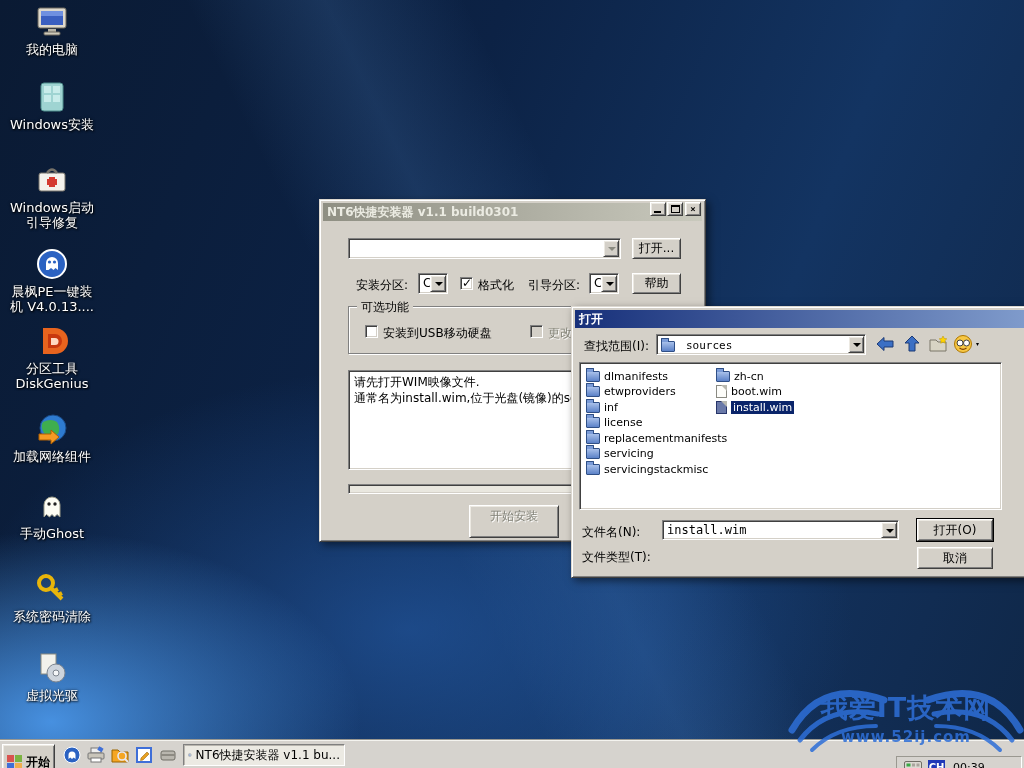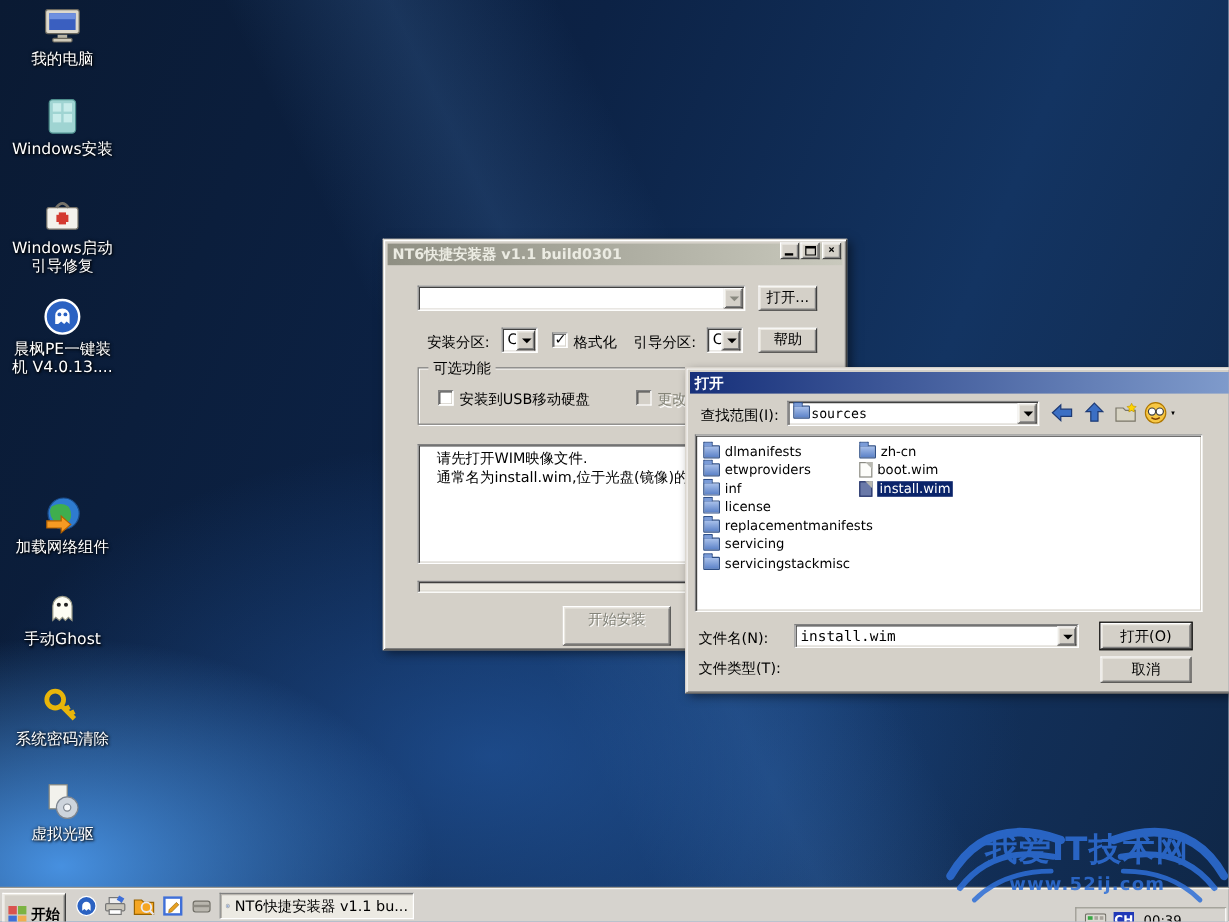--- a/index.html
+++ b/index.html
@@ -161,20 +161,31 @@
           <circle cx="17" cy="17" r="14" fill="#2b62c2" stroke="#fff" stroke-width="2"></circle>
           <path d="M11 23 v-7 a6 6 0 0 1 12 0 v7 l-2.5-2 -2 2 -2.5-2 -2.5 2 Z" fill="#fff"></path>
           <circle cx="14.5" cy="15" r="1.6" fill="#2b62c2"></circle>
           <circle cx="19.5" cy="15" r="1.6" fill="#2b62c2"></circle>
         </svg>
     </div>
     <div class="lbl">晨枫PE一键装
 机 V4.0.13....</div>
   </div>
 
+  <div class="dicon" style="top:324px">
+    <div class="ico">
+      <svg viewBox="0 0 34 34">
+          <path d="M8 4 h12 a12 12 0 0 1 0 26 h-12 Z" fill="#e8641e"></path>
+          <path d="M13 10 h7 a7 7 0 0 1 0 14 h-7 Z" fill="#c8380e"></path>
+          <path d="M16 14 h4 a3.5 3.5 0 0 1 0 7 h-4 Z" fill="#ffd9c0"></path>
+        </svg>
+    </div>
+    <div class="lbl">分区工具
+DiskGenius</div>
+  </div>
 
   <div class="dicon" style="top:412px">
     <div class="ico">
       <svg viewBox="0 0 34 34">
           <circle cx="18" cy="16" r="13" fill="#2e7bd0"></circle>
           <path d="M8 10 q8 -4 14 0 q4 6 1 12 q-9 4 -14 -1 q-4 -6 -1 -11" fill="#3fae4e"></path>
           <circle cx="18" cy="16" r="13" fill="none" stroke="#1a4a86"></circle>
           <path d="M4 22 h12 v-4 l8 7 -8 7 v-4 H4 Z" fill="#f59a23" stroke="#b05f00"></path>
         </svg>
     </div>
@@ -251,42 +262,42 @@
   </div>
 
   <div class="groupbox" style="left:28px;top:106px;width:344px;height:48px">
     <span class="legend">可选功能</span>
     <div class="chk" style="left:16px;top:18px"></div>
     <div class="lab" style="left:34px;top:18px">安装到USB移动硬盘</div>
     <div class="chk dis" style="left:181px;top:18px"></div>
     <div class="lab dis" style="left:199px;top:18px">更改系统</div>
   </div>
 
-  <div class="sunken" style="position:absolute;left:28px;top:170px;width:344px;height:100px;padding:3px 15px;overflow:hidden">
+  <div class="sunken" style="position:absolute;left:28px;top:170px;width:344px;height:100px;padding:3px 5px;overflow:hidden">
     <div style="white-space:nowrap;line-height:16px">请先打开WIM映像文件.</div>
     <div style="white-space:nowrap;line-height:16px">通常名为install.wim,位于光盘(镜像)的sources目录下.</div>
   </div>
 
   <div class="sunken" style="position:absolute;left:28px;top:284px;width:344px;height:10px;background:#e9e7df"></div>
 
   <div class="cbtn raised btn-dis" style="left:149px;top:305px;width:90px;height:33px;line-height:21px">
     <span>开始安装</span>
   </div>
 </div>
 
 <div id="opendlg" class="winframe">
   <div class="titlebar">
     <span>打开</span>
   </div>
   <div class="tbtn raised" style="right:22px">?</div>
   <div class="tbtn raised" style="right:4px">×</div>
 
   <div class="lab" style="left:12px;top:31px">查找范围(I):</div>
   <div class="combo" style="left:84px;top:27px;width:210px;height:21px">
-    <div class="field" style="display:flex;gap:1px">
+    <div class="field" style="display:flex;align-items:center;gap:11px">
       <span class="ficon" style="margin-top:2px"></span>
       <span class="mono" style="font-size:11px">sources</span>
     </div>
     <div class="dd"></div>
   </div>
 
   <div class="toolico" style="left:303px">
     <svg viewBox="0 0 20 20" width="20" height="20">
         <path d="M2 10 L9 3.5 L9 7 L18 7 L18 13 L9 13 L9 16.5 Z" fill="#3b6fc4" stroke="#1d3a75"></path>
       </svg>

